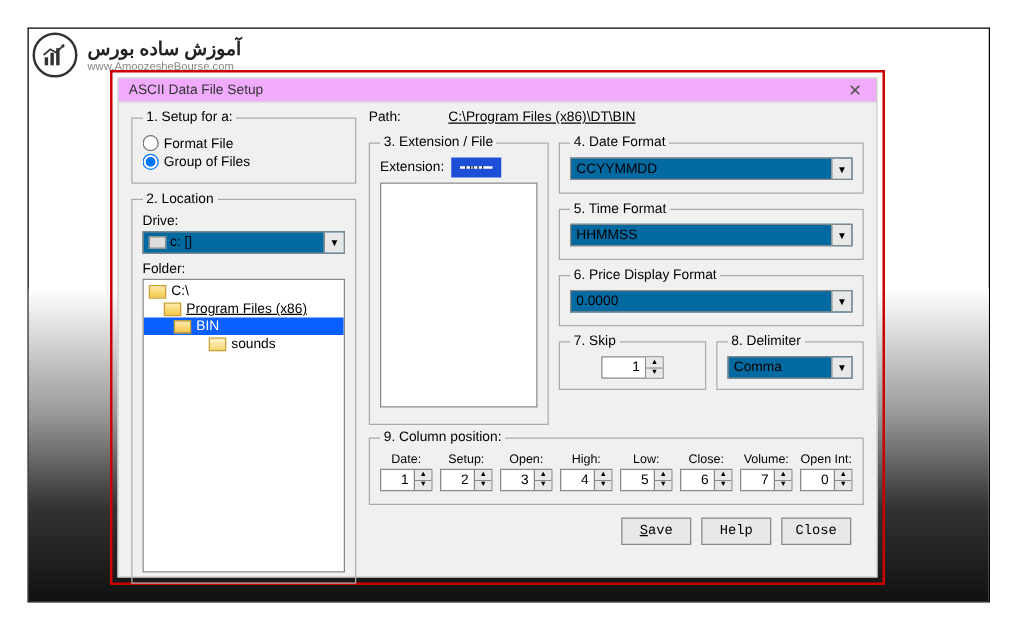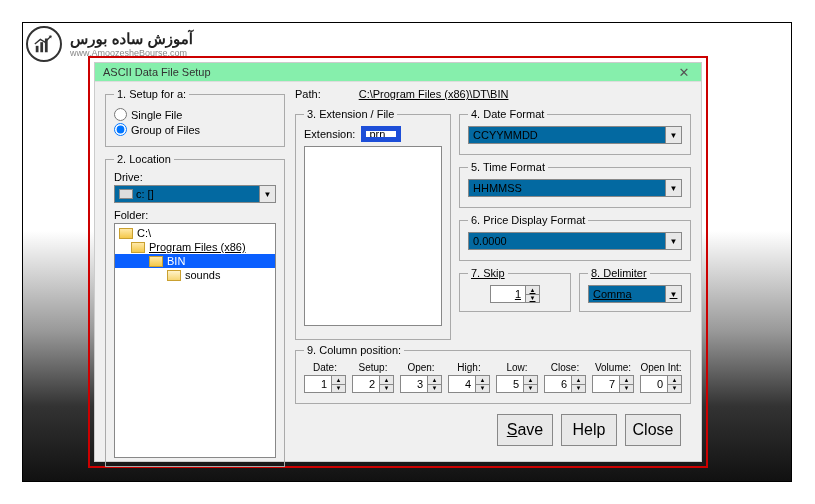--- a/index.html
+++ b/index.html
@@ -55,21 +55,21 @@
   width: 608px; height: 400px;
   background: #f0f0f0;
   border: 1px solid #ccc;
   z-index: 10;
   display: flex; flex-direction: column;
 }
 .titlebar {
   height: 24px;
   display: flex; align-items: center; justify-content: space-between;
   padding: 0 8px;
-  background: #86efac;
+  background: #f0abfc;
   border-bottom: 1px solid #ddd;
   font-size: 11px; color: #333;
 }
 .titlebar .close-x {
   width: 18px; height: 18px;
   display: flex; align-items: center; justify-content: center;
   font-size: 13px; color: #555; cursor: pointer;
 }
 .dialog-body {
   flex: 1;
@@ -127,57 +127,58 @@
   width: 14px; height: 11px;
   display: inline-block;
 }
 .fold-icon.open { background: linear-gradient(#ffe9a8,#f4c84a); border:1px solid #c9a030; }
 .fold-icon.closed { background: linear-gradient(#fff3c9,#f6d674); border:1px solid #c9a030; }
 
 .path-row { display: flex; align-items: center; gap: 6px; font-size: 11px; margin-bottom: 4px; }
 .path-row .pathval { text-decoration: underline; padding-left: 32px; }
 
 .row-ext { display: flex; gap: 8px; }
-.ext-fs { width: 156px; height: 232px; }
+.ext-fs { width: 144px; height: 232px; }
 .ext-inner { display: flex; align-items: center; gap: 6px; margin-bottom: 4px; }
-.ext-input { width: 40px; height: 16px; border: 5px solid #1d4ed8; font-size: 11px; padding: 0 3px; }
+.ext-input { width: 40px; height: 16px; border: 7px solid #1d4ed8; font-size: 11px; padding: 0 3px; }
 .ext-list { border: 1px solid #888; background: #fff; width: 100%; height: 180px; }
 
 .fmt-col { flex: 1; display: flex; flex-direction: column; gap: 6px; }
 .fmt-fs { padding: 6px 8px 10px 8px; }
 .fmt-combo { width: 100%; }
 
 .skip-row { display: flex; gap: 8px; }
-.skip-fs { flex: 1; text-decoration: underline; }
+.skip-fs { flex: 1; }
 .skip-inner { display: flex; align-items: center; justify-content: center; }
 .spin {
   display: flex; border: 1px solid #888; background: #fff;
   height: 18px; width: 50px;
 }
 .spin .v { flex: 1; text-align: right; padding: 0 4px; font-size: 11px; line-height: 16px; }
 .spin .btns { display: flex; flex-direction: column; width: 14px; border-left: 1px solid #888; }
 .spin .sb { flex: 1; background: #e8e8e8; font-size: 6px; display: flex; align-items: center; justify-content: center; border-bottom: 1px solid #888; }
 .spin .sb:last-child { border-bottom: none; }
 
 .colpos-fs { padding: 6px 8px 10px 8px; }
 .colpos-grid { display: flex; gap: 6px; }
 .cp-col { display: flex; flex-direction: column; align-items: center; gap: 2px; font-size: 10px; }
 .cp-col .spin { width: 42px; }
 
 .btn-row {
   display: flex; justify-content: flex-end; gap: 8px;
   padding: 6px 10px 2px 0;
 }
 .btn {
-  min-width: 56px; height: 32px;
+  min-width: 56px; height: 22px;
   border: 1px solid #888;
   background: #e8e8e8;
-  font-size: 16px;
+  font-size: 11px;
   display: flex; align-items: center; justify-content: center;
   cursor: pointer;
+  font-family: Liberation Mono, monospace;
 }
 .btn .u { text-decoration: underline; }
 </style>
 </head>
 <body>
 
 <div class="outer-frame">
   <div class="gradient-bg"></div>
 </div>
 
@@ -205,21 +206,21 @@
     <span class="close-x">✕</span>
   </div>
 
   <div class="dialog-body">
 
     <div class="leftcol">
       <fieldset>
         <legend>1. Setup for a:</legend>
         <label class="radio-row">
           <input type="radio" name="sf" style="">
-            <span>Single File</span>
+            <span>Format File</span>
         </label>
         <label class="radio-row">
           <input type="radio" name="sf" checked="" style="">
             <span>Group of Files</span>
         </label>
       </fieldset>
 
       <fieldset style="flex:1">
         <legend>2. Location</legend>
         <span class="label-s">Drive:</span>
@@ -233,21 +234,21 @@
         <span class="label-s" style="margin-top:6px">Folder:</span>
         <div class="folder-tree" id="folder-tree">
             <div class="tree-row" style="padding-left: 4px;">
               <span class="fold-icon open"></span>
               <span>C:\</span>
             </div>
             <div class="tree-row" style="padding-left: 16px; text-decoration: underline;">
               <span class="fold-icon open"></span>
               <span>Program Files (x86)</span>
             </div>
-            <div class="tree-row sel" style="padding-left: 34px;">
+            <div class="tree-row sel" style="padding-left: 24px;">
               <span class="fold-icon open"></span>
               <span>BIN</span>
             </div>
             <div class="tree-row" style="padding-left: 52px;">
               <span class="fold-icon closed"></span>
               <span>sounds</span>
             </div>
           </div>
       </fieldset>
     </div>

